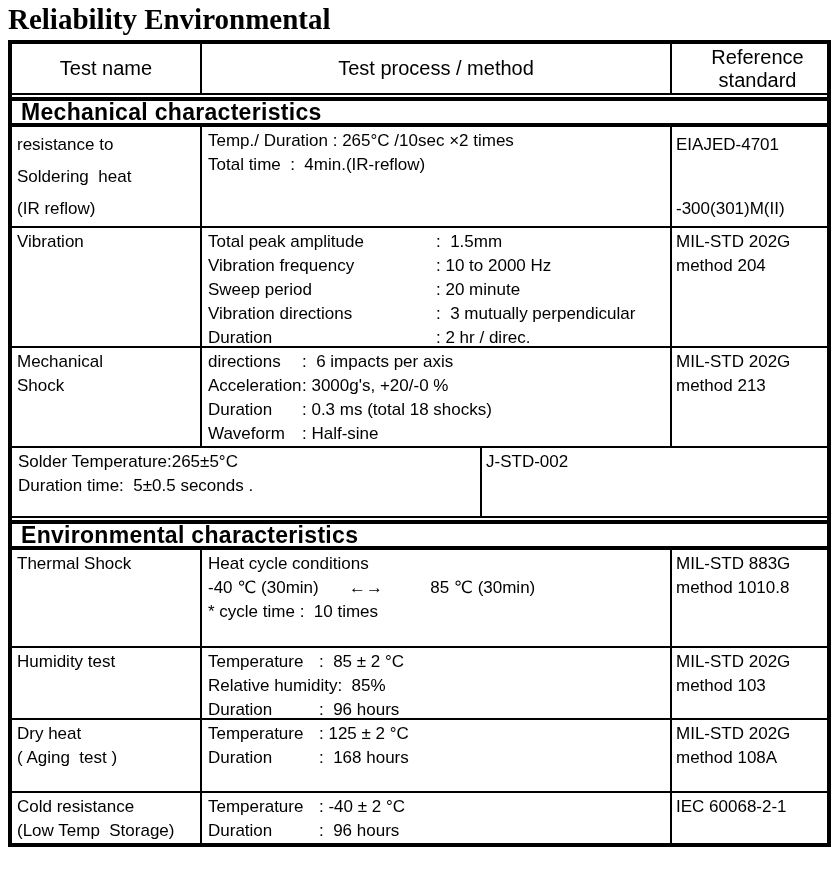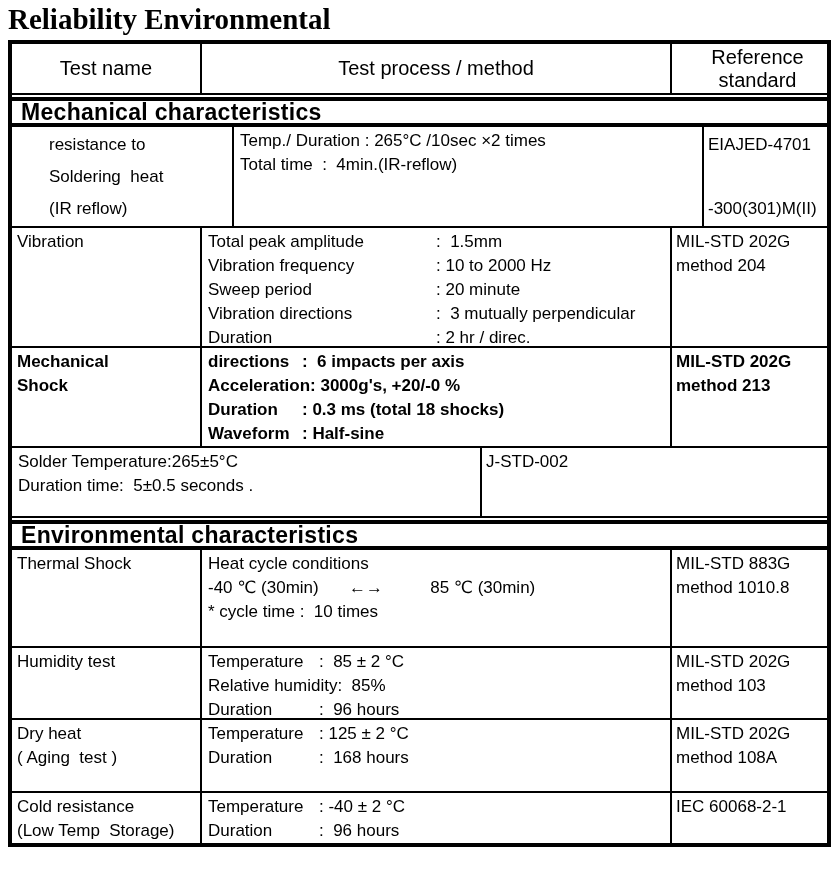--- a/index.html
+++ b/index.html
@@ -49,21 +49,21 @@
     <div class="header-row">
       <div class="hcell c1">Test name</div>
       <div class="hcell c2">Test process / method</div>
       <div class="hcell c3">Reference standard</div>
     </div>
     <div id="table-body">
         <div class="section-row">
           <span class="section-title">Mechanical  characteristics</span>
         </div>
         <div class="row" style="height: 101px;">
-          <div class="cell name-cell" style="line-height: 32px; margin-left: 32px;">
+          <div class="cell name-cell" style="line-height: 32px;">
             <div class="tline">resistance to</div>
             <div class="tline">Soldering  heat</div>
             <div class="tline">(IR reflow)</div>
           </div>
           <div class="cell proc-cell">
             <div class="tline">Temp./ Duration : 265°C /10sec ×2 times</div>
             <div class="tline">Total time  :  4min.(IR-reflow)</div>
           </div>
           <div class="cell ref-cell" style="line-height: 32px;">
             <div class="tline">EIAJED-4701</div>
@@ -80,21 +80,21 @@
             <div class="tline"><span class="plabel" style="min-width: 228px;">Vibration frequency</span><span class="pvalue">: 10 to 2000 Hz</span></div>
             <div class="tline"><span class="plabel" style="min-width: 228px;">Sweep period</span><span class="pvalue">: 20 minute</span></div>
             <div class="tline"><span class="plabel" style="min-width: 228px;">Vibration directions</span><span class="pvalue">:  3 mutually perpendicular</span></div>
             <div class="tline"><span class="plabel" style="min-width: 228px;">Duration</span><span class="pvalue">: 2 hr / direc.</span></div>
           </div>
           <div class="cell ref-cell">
             <div class="tline">MIL-STD 202G</div>
             <div class="tline">method 204</div>
           </div>
         </div>
-        <div class="row" style="height: 100px; font-weight: bold;">
+        <div class="row" style="height: 100px;">
           <div class="cell name-cell">
             <div class="tline">Mechanical</div>
             <div class="tline">Shock</div>
           </div>
           <div class="cell proc-cell">
             <div class="tline"><span class="plabel" style="min-width: 94px;">directions</span><span class="pvalue">:  6 impacts per axis</span></div>
             <div class="tline"><span class="plabel" style="min-width: 94px;">Acceleration</span><span class="pvalue">: 3000g's, +20/-0 %</span></div>
             <div class="tline"><span class="plabel" style="min-width: 94px;">Duration</span><span class="pvalue">: 0.3 ms (total 18 shocks)</span></div>
             <div class="tline"><span class="plabel" style="min-width: 94px;">Waveform</span><span class="pvalue">: Half-sine</span></div>
           </div>

